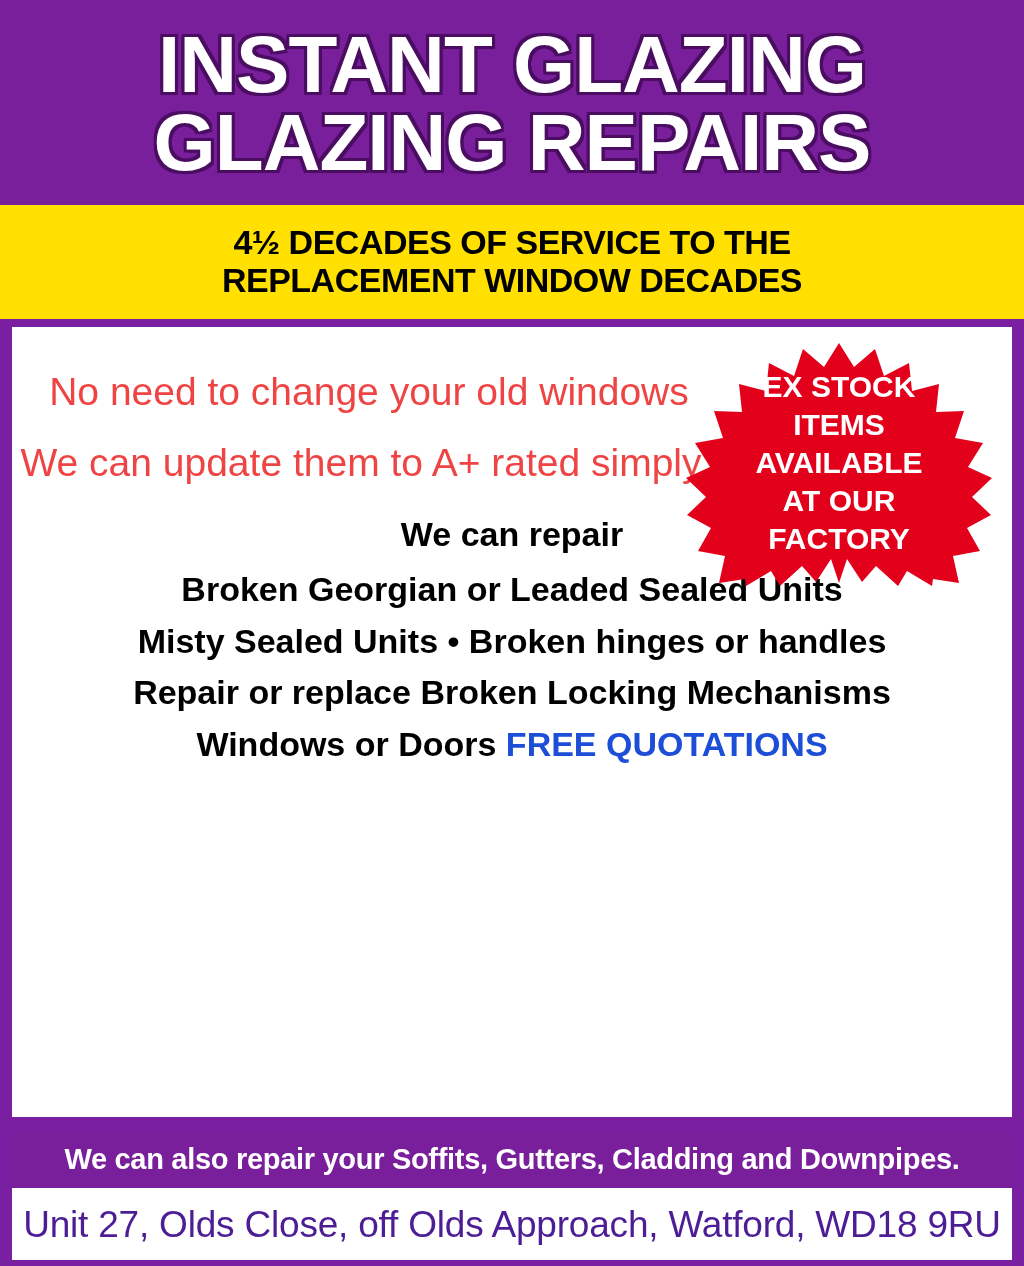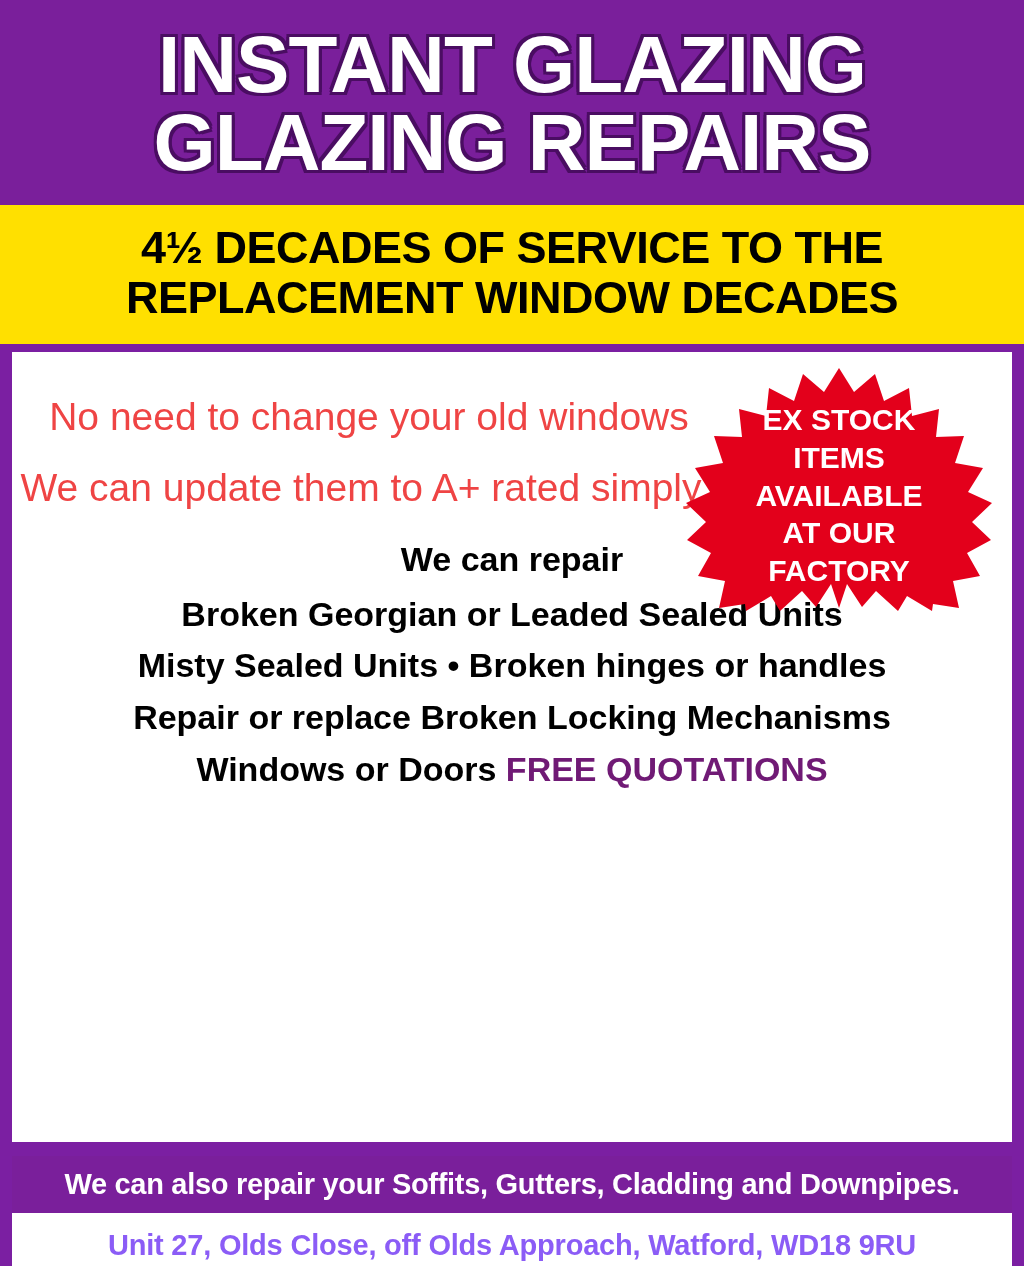--- a/index.html
+++ b/index.html
@@ -45,21 +45,21 @@
   }
   
   .yellow-band {
     background: #ffe000;
     padding: 18px 22px 20px 22px;
     text-align: center;
   }
   .yellow-line {
     color: #000000;
     font-weight: bold;
-    font-size: 45px;
+    font-size: 34px;
     line-height: 1.12;
     letter-spacing: -0.5px;
     white-space: nowrap;
   }
   
   .body-wrap {
     background: #ffffff;
     margin: 8px 12px 0 12px;
     padding: 12px 10px 6px 10px;
     position: relative;
@@ -82,21 +82,21 @@
   .burst {
     position: absolute;
     top: 12px;
     right: 8px;
     width: 330px;
     height: 248px;
   }
   .burst svg { display: block; }
   .burst-text {
     position: absolute;
-    top: 8px; left: 0;
+    top: 0; left: 0;
     width: 330px;
     height: 248px;
     display: flex;
     flex-direction: column;
     align-items: center;
     justify-content: center;
     color: #ffffff;
     font-weight: bold;
     font-size: 30px;
     line-height: 1.26;
@@ -114,21 +114,21 @@
   .svc-head {
     font-size: 34px;
     margin-bottom: 10px;
   }
   .svc-line {
     font-size: 34px;
     line-height: 1.52;
     white-space: nowrap;
   }
   .svc-line .free {
-    color: #701a75;
+    color: #1d4ed8;
   }
 
   
   .purple-strip {
     background: #7a1f9b;
     margin: 14px 12px 0 12px;
     padding: 12px 6px;
     text-align: center;
   }
   .purple-strip-text {
@@ -140,23 +140,23 @@
   }
 
   
   .contact {
     background: #ffffff;
     margin: 0 12px 0 12px;
     padding: 16px 10px 14px 10px;
     text-align: center;
   }
   .address {
-    color: #8b5cf6;
-    font-weight: bold;
-    font-size: 29px;
+    color: #4c1d95;
+    font-weight: normal;
+    font-size: 37px;
     white-space: nowrap;
     letter-spacing: -0.2px;
   }
 </style>
 </head>
 <body>
 
 <div class="ad">
 
   <div class="header">

